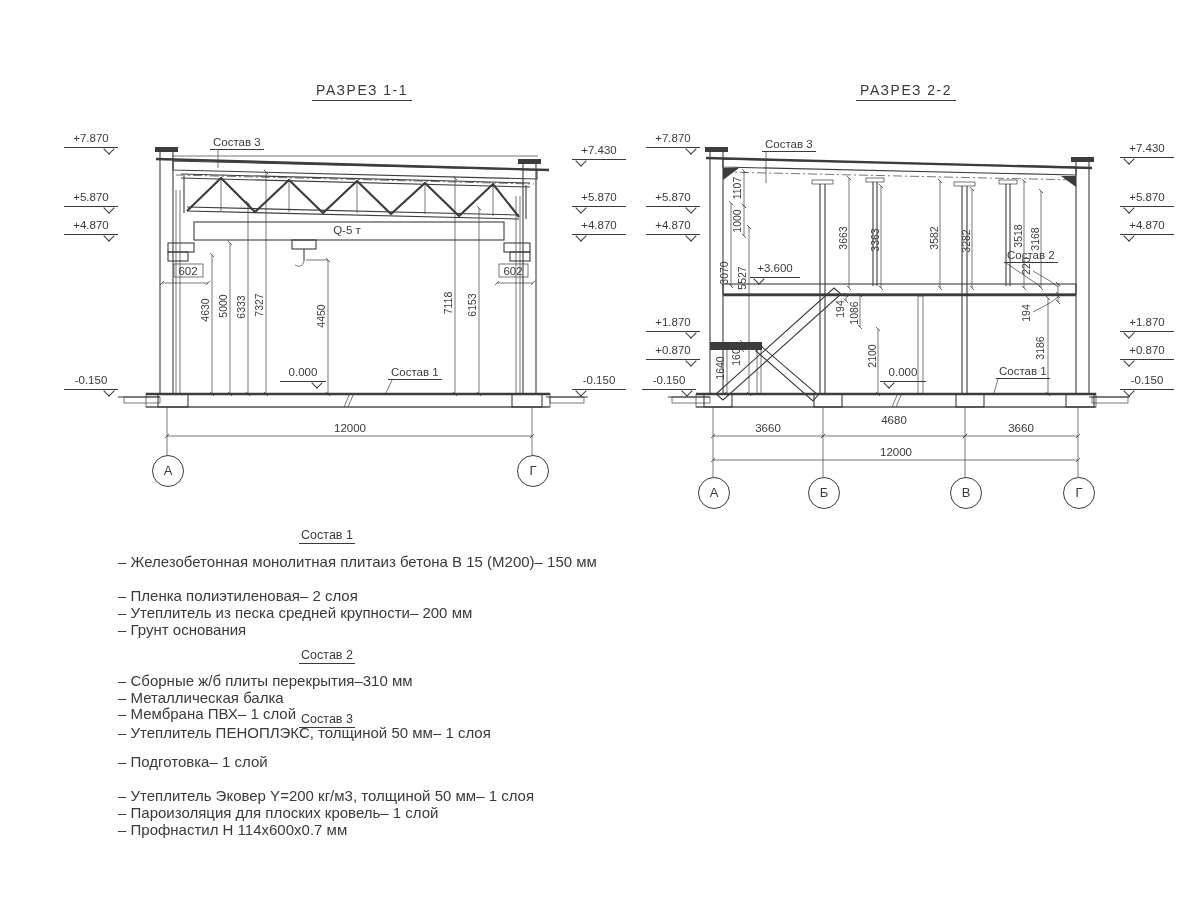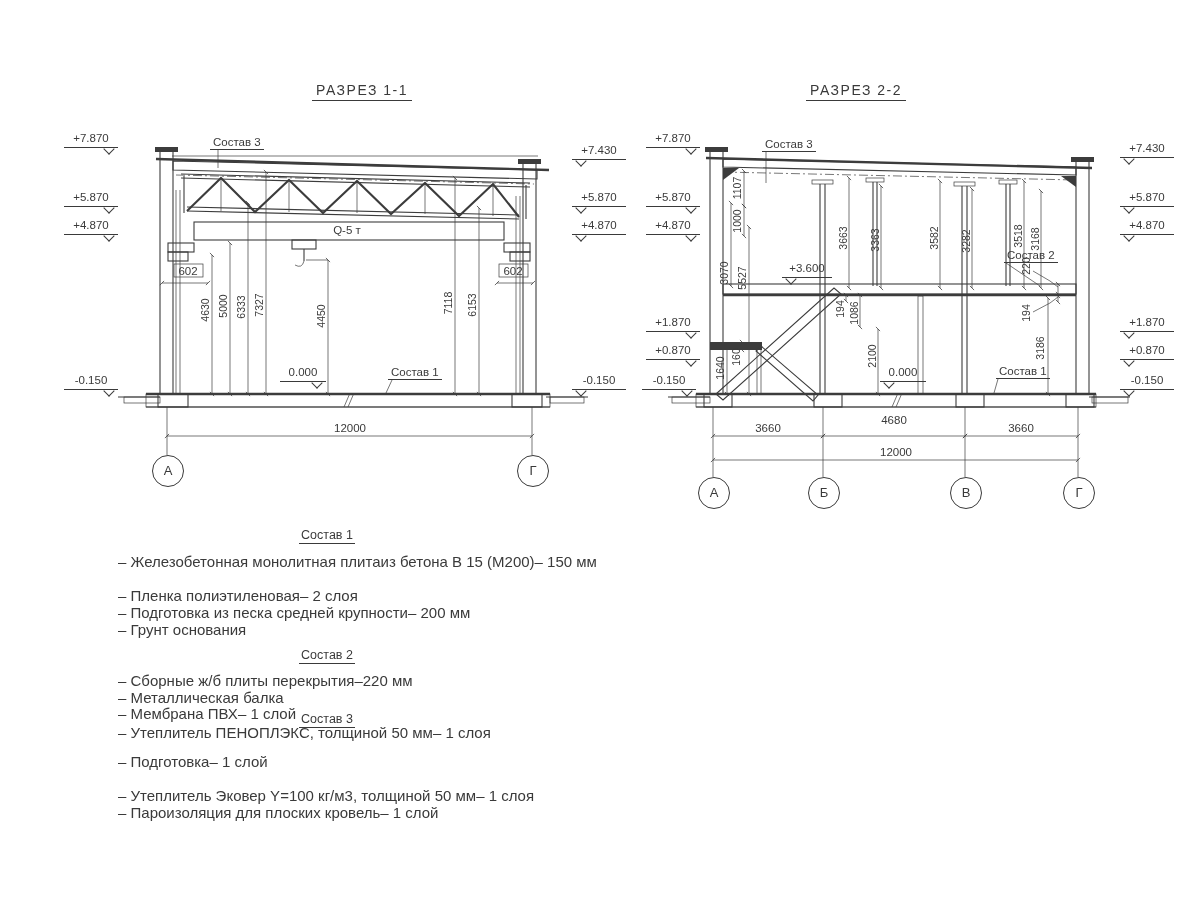--- a/index.html
+++ b/index.html
@@ -234,36 +234,36 @@
 <div class="t dc" style="left:188px;top:265px">602</div>
 <div class="t dc" style="left:513px;top:265px">602</div>
 <div class="t dc" style="left:347px;top:224px">Q-5 т</div>
 <div class="ev" style="left:280px;top:366px;width:46px">0.000</div>
 <div class="lbl" style="left:210px;top:136px">Состав 3</div>
 <div class="lbl" style="left:388px;top:366px">Состав 1</div>
 <div class="t dc" style="left:350px;top:422px">12000</div>
 <div class="ax" style="left:152px;top:455px">А</div>
 <div class="ax" style="left:517px;top:455px">Г</div>
 
-<div class="t title" style="left:806px;top:82px">РАЗРЕЗ 2-2</div>
+<div class="t title" style="left:856px;top:82px">РАЗРЕЗ 2-2</div>
 
 <div class="ev" style="left:646px;top:132px">+7.870</div>
 <div class="ev" style="left:646px;top:191px">+5.870</div>
 <div class="ev" style="left:646px;top:219px">+4.870</div>
 <div class="ev" style="left:646px;top:316px">+1.870</div>
 <div class="ev" style="left:646px;top:344px">+0.870</div>
 <div class="ev" style="left:642px;top:374px">-0.150</div>
 <div class="ev la" style="left:1120px;top:142px">+7.430</div>
 <div class="ev la" style="left:1120px;top:191px">+5.870</div>
 <div class="ev la" style="left:1120px;top:219px">+4.870</div>
 <div class="ev la" style="left:1120px;top:316px">+1.870</div>
 <div class="ev la" style="left:1120px;top:344px">+0.870</div>
 <div class="ev la" style="left:1120px;top:374px">-0.150</div>
 
-<div class="ev la" style="left:782px;top:262px;width:50px">+3.600</div>
+<div class="ev la" style="left:750px;top:262px;width:50px">+3.600</div>
 <div class="ev la" style="left:880px;top:366px;width:46px">0.000</div>
 <div class="lbl" style="left:762px;top:138px">Состав 3</div>
 <div class="lbl" style="left:1004px;top:249px">Состав 2</div>
 <div class="lbl" style="left:996px;top:365px">Состав 1</div>
 
 <div class="dv" style="left:737px;top:188px">1107</div>
 <div class="dv" style="left:737px;top:221px">1000</div>
 <div class="dv" style="left:724px;top:273px">3070</div>
 <div class="dv" style="left:742px;top:278px">5527</div>
 <div class="dv" style="left:720px;top:368px">1640</div>
@@ -293,53 +293,57 @@
 <div class="lh" style="top:528px"><span>Состав 1</span></div>
 <div class="li" style="top:553px">
       <span>– Железобетонная  монолитная плитаиз бетона В 15 (М200)</span>
       <span>– 150 мм</span>
     </div>
 <div class="li" style="top:587px">
       <span>– Пленка полиэтиленовая</span>
       <span>– 2 слоя</span>
     </div>
 <div class="li" style="top:604px">
-      <span>– Подготовка из песка средней крупности</span>
+      <span>– Утеплитель из песка средней крупности</span>
       <span>– 200 мм</span>
     </div>
 <div class="li" style="top:621px">
       <span>– Грунт основания</span>
       <span></span>
     </div>
 
 <div class="lh" style="top:648px"><span>Состав 2</span></div>
 <div class="li" style="top:672px">
       <span>– Сборные ж/б плиты перекрытия</span>
-      <span>–220 мм</span>
+      <span>–310 мм</span>
     </div>
 <div class="li" style="top:689px">
       <span>– Металлическая балка</span>
       <span></span>
     </div>
 
 <div class="lh" style="top:712px"><span>Состав 3</span></div>
 <div class="li" style="top:705px">
       <span>– Мембрана ПВХ</span>
       <span>– 1 слой</span>
     </div>
 <div class="li" style="top:753px">
       <span>– Подготовка</span>
       <span>– 1 слой</span>
     </div>
 <div class="li" style="top:724px">
       <span>– Утеплитель ПЕНОПЛЭКС, толщиной 50 мм</span>
       <span>– 1 слоя</span>
     </div>
 <div class="li" style="top:787px">
-      <span>– Утеплитель Эковер Y=100 кг/м3, толщиной 50 мм</span>
+      <span>– Утеплитель Эковер Y=200 кг/м3, толщиной 50 мм</span>
       <span>– 1 слоя</span>
     </div>
 <div class="li" style="top:804px">
       <span>– Пароизоляция для плоских кровель</span>
       <span>– 1 слой</span>
     </div>
+<div class="li" style="top:821px">
+      <span>– Профнастил Н 114х600х0.7 мм</span>
+      <span></span>
+    </div>
 
 </div>
 
 </body></html>

